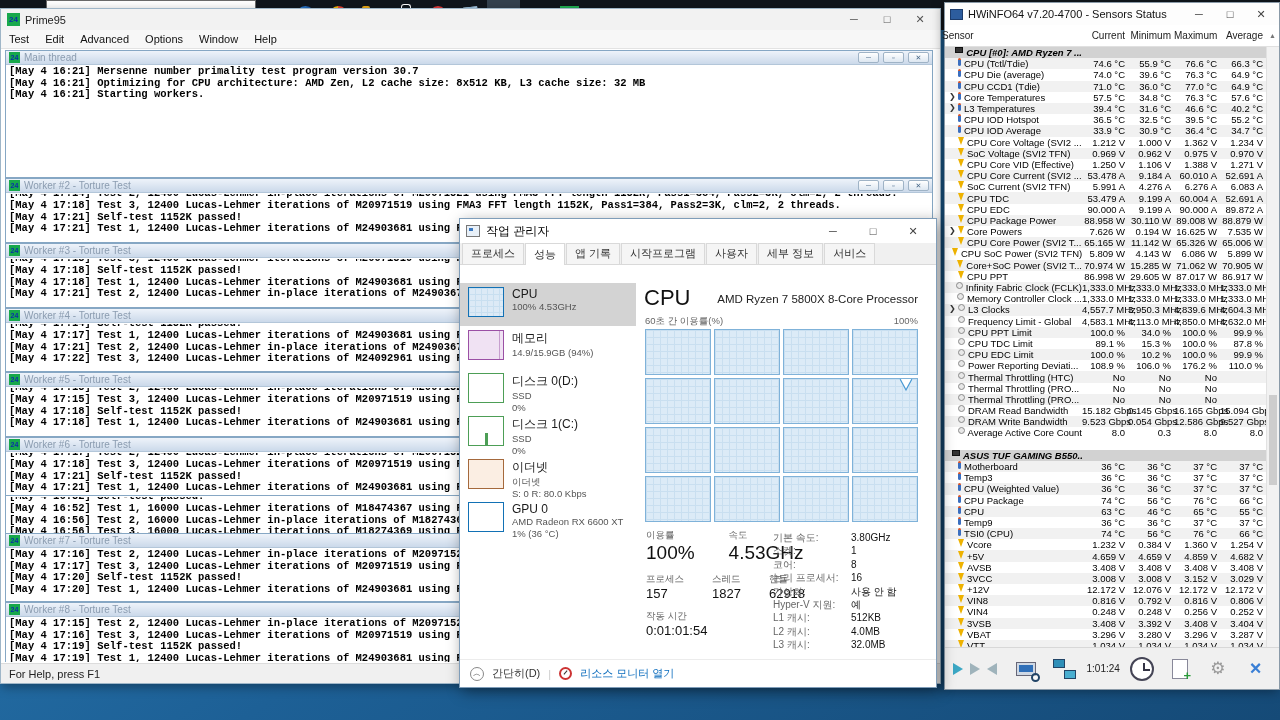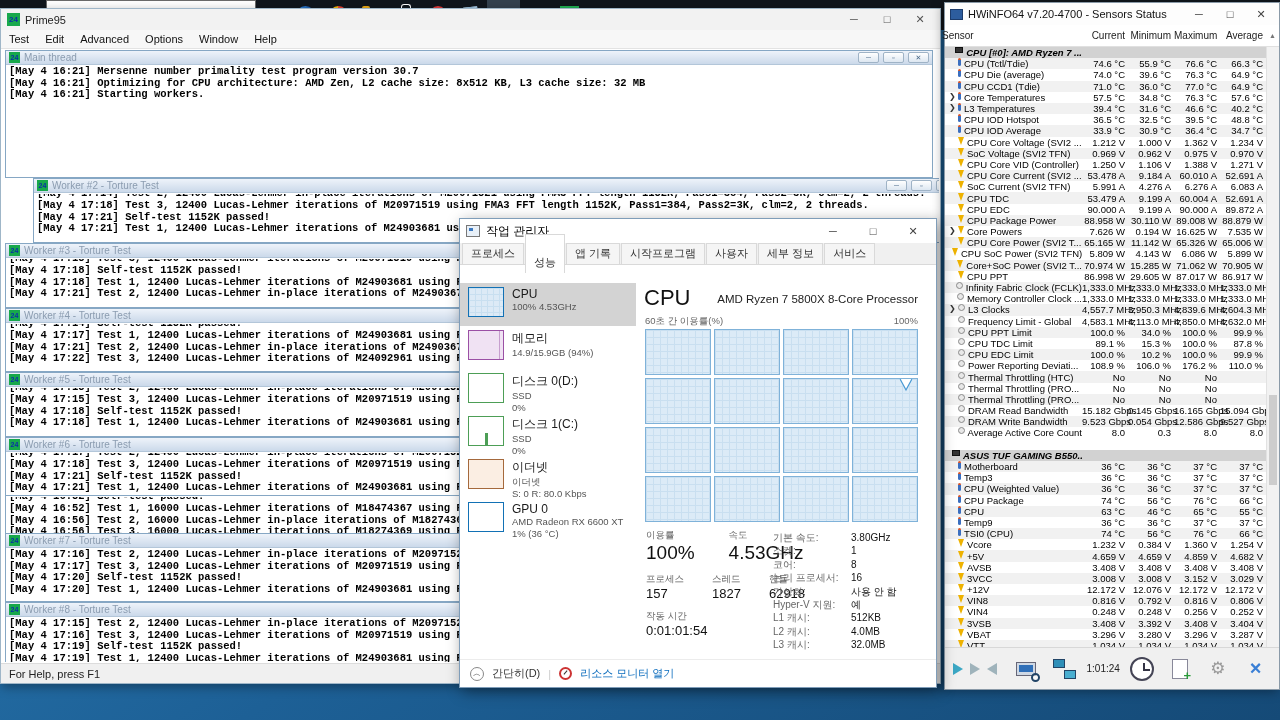--- a/index.html
+++ b/index.html
@@ -33,21 +33,21 @@
   #tm{left:459px;top:218px;width:478px;height:470px;background:#fff;border:1px solid #7f9db9;box-shadow:3px 4px 14px rgba(0,0,0,.4);z-index:3}
   .tm-tb{height:24px;display:flex;align-items:center;padding:0 6px;gap:6px;font-size:12px;color:#000;background:#fff}
   .tm-tb .grow{flex:1}
   .tm-ic{width:14px;height:12px;border:1px solid #777;background:#e8f0f8;position:relative;flex:none}
   .tm-ic::after{content:"";position:absolute;left:2px;top:2px;width:4px;height:3px;background:#3a78c0}
   .tmbtn{width:34px;text-align:center;color:#444;font-size:11px}
   .tm-menu{height:16px;display:flex;align-items:center;font-size:11px;color:#111}
   .tm-menu span{padding:0 8px}
   .tm-tabs{height:22px;background:#f0f0f0;display:flex;align-items:flex-end;padding:2px 2px 0 2px;border-bottom:1px solid #d9d9d9;font-size:11px}
   .tab{border:1px solid #d9d9d9;border-bottom:none;background:#f5f5f5;padding:2px 8px 3px;color:#333;margin-right:1px}
-  .tab.active{background:#fff;position:relative;top:9px;padding-top:20px}
+  .tab.active{background:#fff;position:relative;top:1px;padding-top:3px}
   #tm-side{position:absolute;left:0;top:62px;width:176px;bottom:28px;overflow:hidden;padding-top:2px}
   .tm-item{height:43px;display:flex;gap:8px;padding:4px 6px 0 8px}
   .tm-item.sel{background:#d3d3d3}
   .thumb{width:36px;height:30px;border:1px solid #888;background:#fff;flex:none;position:relative;overflow:hidden}
   .t-cpu{border-color:#1271b5;background:#dceaf6;background-image:linear-gradient(#c8dff0 1px,transparent 1px),linear-gradient(90deg,#c8dff0 1px,transparent 1px);background-size:6px 6px}
   .t-mem{border-color:#9b50a5;background:#f0e2f3}
   .t-mem::after{content:"";position:absolute;right:3px;top:0;bottom:0;width:1px;background:#c79fce}
   .t-disk{border-color:#4d9e56;background:#fff}
   .t-spike::after{content:"";position:absolute;left:16px;bottom:0;width:3px;height:12px;background:#4d9e56}
   .t-net{border-color:#a5693c;background:#fbeee3}
@@ -205,21 +205,21 @@
             <div class="cbtn">─</div>
             <div class="cbtn">▫</div>
             <div class="cbtn">✕</div>
           </div>
           <div class="clines">
             <div>[May 4 16:21] Mersenne number primality test program version 30.7</div>
             <div>[May 4 16:21] Optimizing for CPU architecture: AMD Zen, L2 cache size: 8x512 KB, L3 cache size: 32 MB</div>
             <div>[May 4 16:21] Starting workers.</div>
           </div>
         </div>
-        <div class="child" style="top: 128px; height: 65px; margin-left: 28px;">
+        <div class="child" style="top: 128px; height: 65px;">
           <div class="ctb">
             <div class="micon">24</div>
             <span>Worker #2 - Torture Test</span>
             <div class="grow"></div>
             <div class="cbtn">─</div>
             <div class="cbtn">▫</div>
             <div class="cbtn">✕</div>
           </div>
           <div class="clines">
             <div class="clip">
@@ -426,21 +426,21 @@
         </div>
         <div class="hrow">
           <div class="lab">
             <span class="ind"></span>
             <span class="ic-t"></span>
             <span>CPU IOD Hotspot</span>
           </div>
           <div class="val">36.5 °C</div>
           <div class="val">32.5 °C</div>
           <div class="val">39.5 °C</div>
-          <div class="val">48.8 °C</div>
+          <div class="val">55.2 °C</div>
         </div>
         <div class="hrow">
           <div class="lab">
             <span class="ind"></span>
             <span class="ic-t"></span>
             <span>CPU IOD Average</span>
           </div>
           <div class="val">33.9 °C</div>
           <div class="val">30.9 °C</div>
           <div class="val">36.4 °C</div>
@@ -465,21 +465,21 @@
           </div>
           <div class="val">0.969 V</div>
           <div class="val">0.962 V</div>
           <div class="val">0.975 V</div>
           <div class="val">0.970 V</div>
         </div>
         <div class="hrow">
           <div class="lab">
             <span class="ind"></span>
             <span class="ic-v"></span>
-            <span>CPU Core VID (Controller)</span>
+            <span>CPU Core VID (Effective)</span>
           </div>
           <div class="val">1.250 V</div>
           <div class="val">1.106 V</div>
           <div class="val">1.388 V</div>
           <div class="val">1.271 V</div>
         </div>
         <div class="hrow">
           <div class="lab">
             <span class="ind"></span>
             <span class="ic-v"></span>

